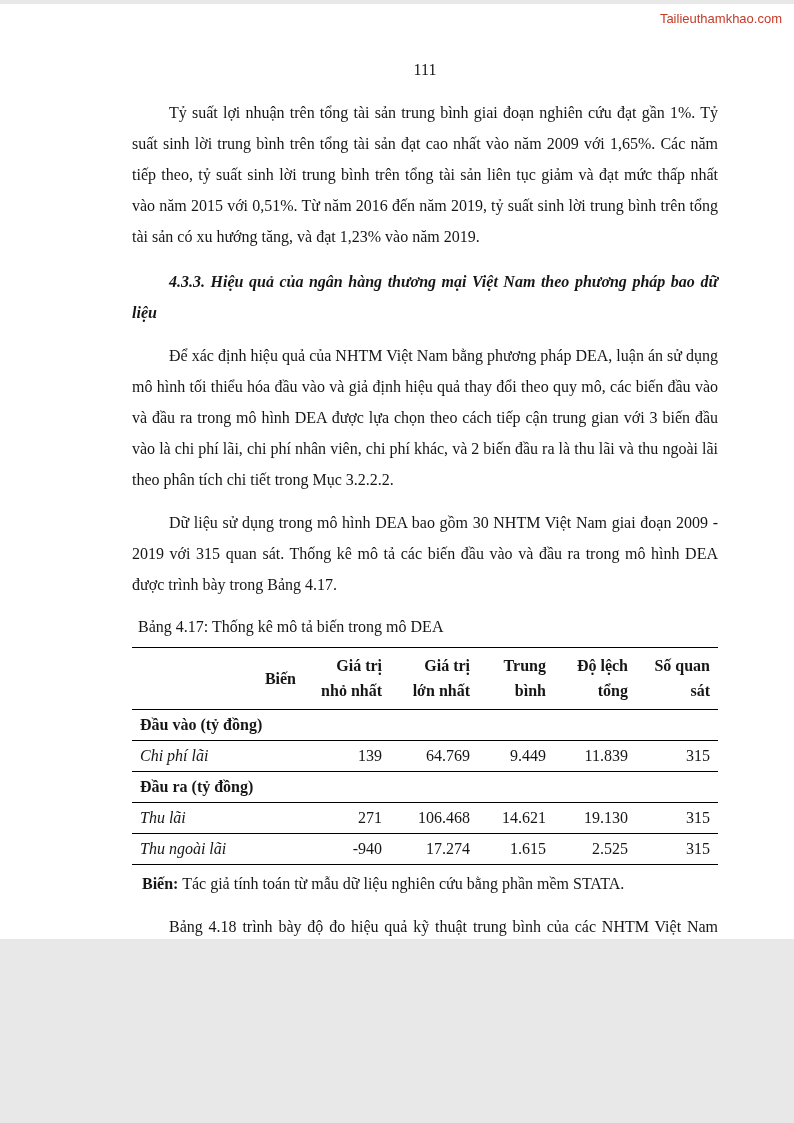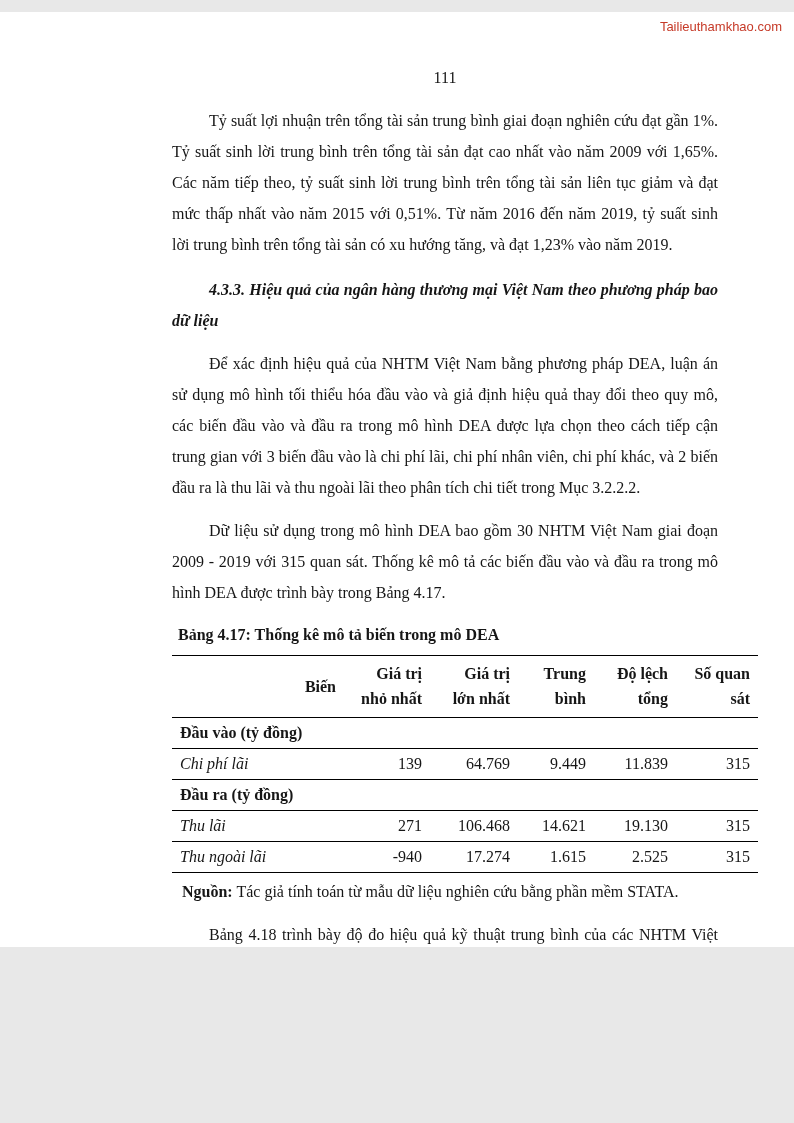--- a/index.html
+++ b/index.html
@@ -1,28 +1,27 @@
 <!DOCTYPE html>
 <html><head>
 <meta charset="utf-8">
 <style>
   * { margin: 0; padding: 0; box-sizing: border-box; }
   html, body { background: #e8e8e8; }
   .page {
     position: relative;
     width: 794px;
     height: 935px;
-    margin: 12px auto;
+    margin: 4px auto;
     background: #ffffff;
     font-family: "Liberation Serif", "DejaVu Serif", serif;
     font-size: 16px;
     line-height: 31px;
     color: #161616;
     overflow: hidden;
-    padding-left: 40px;
   }
   .watermark {
     position: absolute;
     top: 7px;
     right: 12px;
     font-family: "Liberation Sans", "DejaVu Sans", sans-serif;
     font-size: 13px;
     line-height: 16px;
     color: #c63a28;
     cursor: pointer;
@@ -39,21 +38,21 @@
     margin-top: 12px;
   }
   .heading {
     font-weight: bold;
     font-style: italic;
     text-align: justify;
     text-indent: 37px;
     margin-top: 14px;
   }
   .table-caption {
-    font-weight: bold;
+    font-weight: normal;
     margin-top: 12px;
     padding-left: 6px;
     line-height: 30px;
   }
   .stats-table {
     width: 100%;
     border-collapse: collapse;
     margin-top: 5px;
     border-top: 1px solid #000;
     border-bottom: 1px solid #000;
@@ -174,19 +173,19 @@
           <td class="num">-940</td>
           <td class="num">17.274</td>
           <td class="num">1.615</td>
           <td class="num">2.525</td>
           <td class="num">315</td>
         </tr>
       </tbody>
     </table>
 
     <p class="source">
-      <b>Nguồn:</b>
+      <b>Biến:</b>
       <span>Tác giả tính toán từ mẫu dữ liệu nghiên cứu bằng phần mềm STATA.</span>
     </p>
 
     <p class="para">Bảng 4.18 trình bày độ đo hiệu quả kỹ thuật trung bình của các NHTM Việt Nam trong giai đoạn nghiên cứu 2009 - 2019.</p>
   </div>
 </div>
 
 </body></html>

